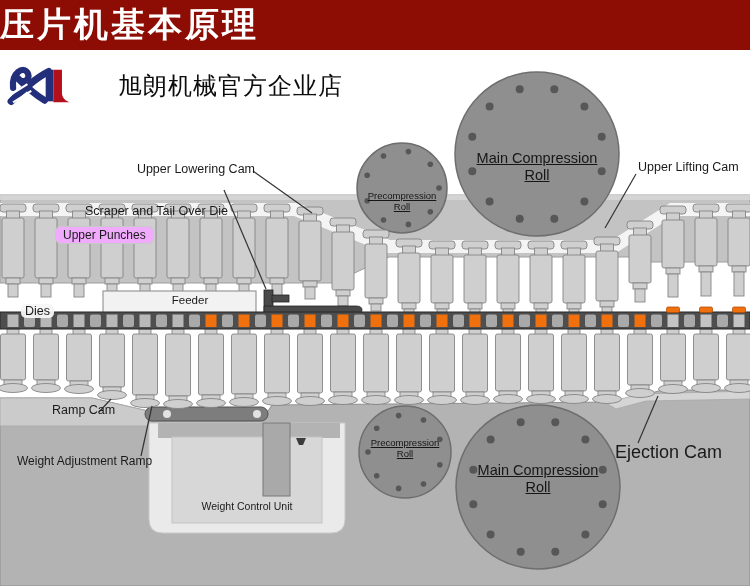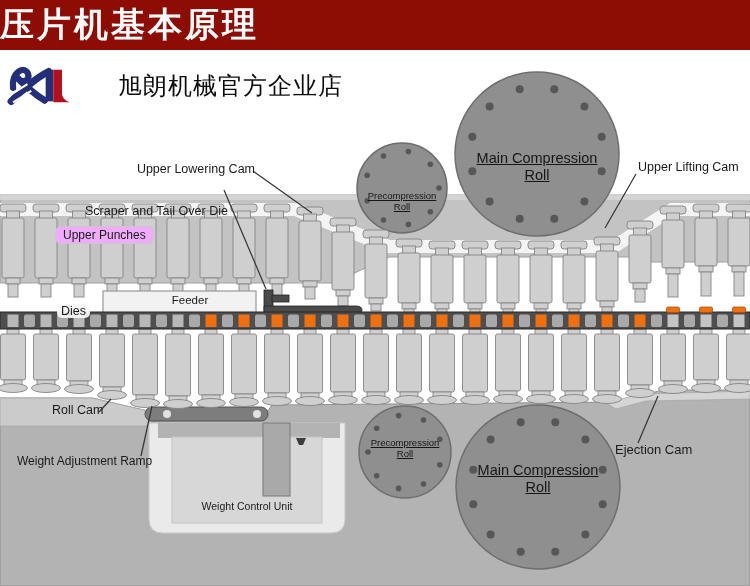--- a/index.html
+++ b/index.html
@@ -6,21 +6,21 @@
   body{font-family:"Liberation Sans","DejaVu Sans",sans-serif;}
   #stage{position:relative;width:750px;height:586px;background:#fff;overflow:hidden;}
   .hdr{position:absolute;top:0;left:0;width:750px;height:50px;background:var(--brand-red,#8d0c04);
        display:flex;align-items:center;justify-content:flex-start;z-index:5;}
   .hdr-title{color:#ffffff;font-size:34px;font-weight:bold;letter-spacing:3px;}
   .brand{position:absolute;top:63px;left:6px;display:flex;align-items:center;z-index:5;gap:40px;}
   .brand-name{font-size:24px;color:#0c0c0c;margin-left:8px;letter-spacing:1px;}
   #diagram{position:absolute;top:0;left:0;z-index:1;}
   .lbl{position:absolute;color:#1a1a1a;font-size:12.5px;white-space:nowrap;z-index:4;text-align:right;}
   .lbl.boxed{background:#f0abfc;border:1px solid #c9c9c9;border-radius:6px;padding:1px 7px;font-size:12px;}
-  .lbl.halo{background:rgba(245,245,245,.95);border-radius:5px;padding:0 4px;margin-left:36px;}
+  .lbl.halo{background:rgba(245,245,245,.95);border-radius:5px;padding:0 4px;}
   .roll-label{position:absolute;text-align:center;white-space:pre-line;color:#161616;z-index:4;text-decoration:underline;}
 </style>
 </head>
 <body>
 
 <div id="stage">
 
   <div class="hdr">
     <span class="hdr-title">压片机基本原理</span>
   </div>
@@ -484,24 +484,24 @@
         <line x1="638" y1="443" x2="658" y2="396" stroke="#333333" stroke-width="1.2"></line>
       </g>
     </svg>
 
   <div class="lbl" style="left:129px;top:162px;width:126px;text-align:right;">Upper Lowering Cam</div>
   <div class="lbl" style="left:85px;top:172px;margin-top:32px;">Scraper and Tail Over Die</div>
   <div class="lbl" style="left:638px;top:160px;">Upper Lifting Cam</div>
   <div class="lbl boxed" style="left:55px;top:226px;">Upper Punches</div>
   <div class="lbl" style="left:103px;top:294px;width:174px;text-align:center;font-size:11.5px;">Feeder</div>
   <div class="lbl halo" style="left:21px;top:304px;">Dies</div>
-  <div class="lbl" style="left:52px;top:403px;">Roll Cam</div>
+  <div class="lbl" style="left:52px;top:403px;">Ramp Cam</div>
   <div class="lbl" style="left:17px;top:454px;font-size:12px;">Weight Adjustment Ramp</div>
   <div class="lbl" style="left:170px;top:500px;width:154px;text-align:center;font-size:10.5px;">Weight Control Unit</div>
-  <div class="lbl" style="left:615px;top:442px;font-size:13px;">Ejection Cam</div>
+  <div class="lbl" style="left:615px;top:442px;font-size:18px;">Ejection Cam</div>
 
   <div class="roll-label" style="left:347px;top:191px;width:110px;font-size:9.5px;line-height:1.15;">Precompression
 Roll</div>
   <div class="roll-label" style="left:452px;top:150px;width:170px;font-size:14.5px;line-height:1.18;">Main Compression
 Roll</div>
   <div class="roll-label" style="left:350px;top:438px;width:110px;font-size:9.5px;line-height:1.15;">Precompression
 Roll</div>
   <div class="roll-label" style="left:453px;top:462px;width:170px;font-size:14.5px;line-height:1.18;">Main Compression
 Roll</div>
 </div>

